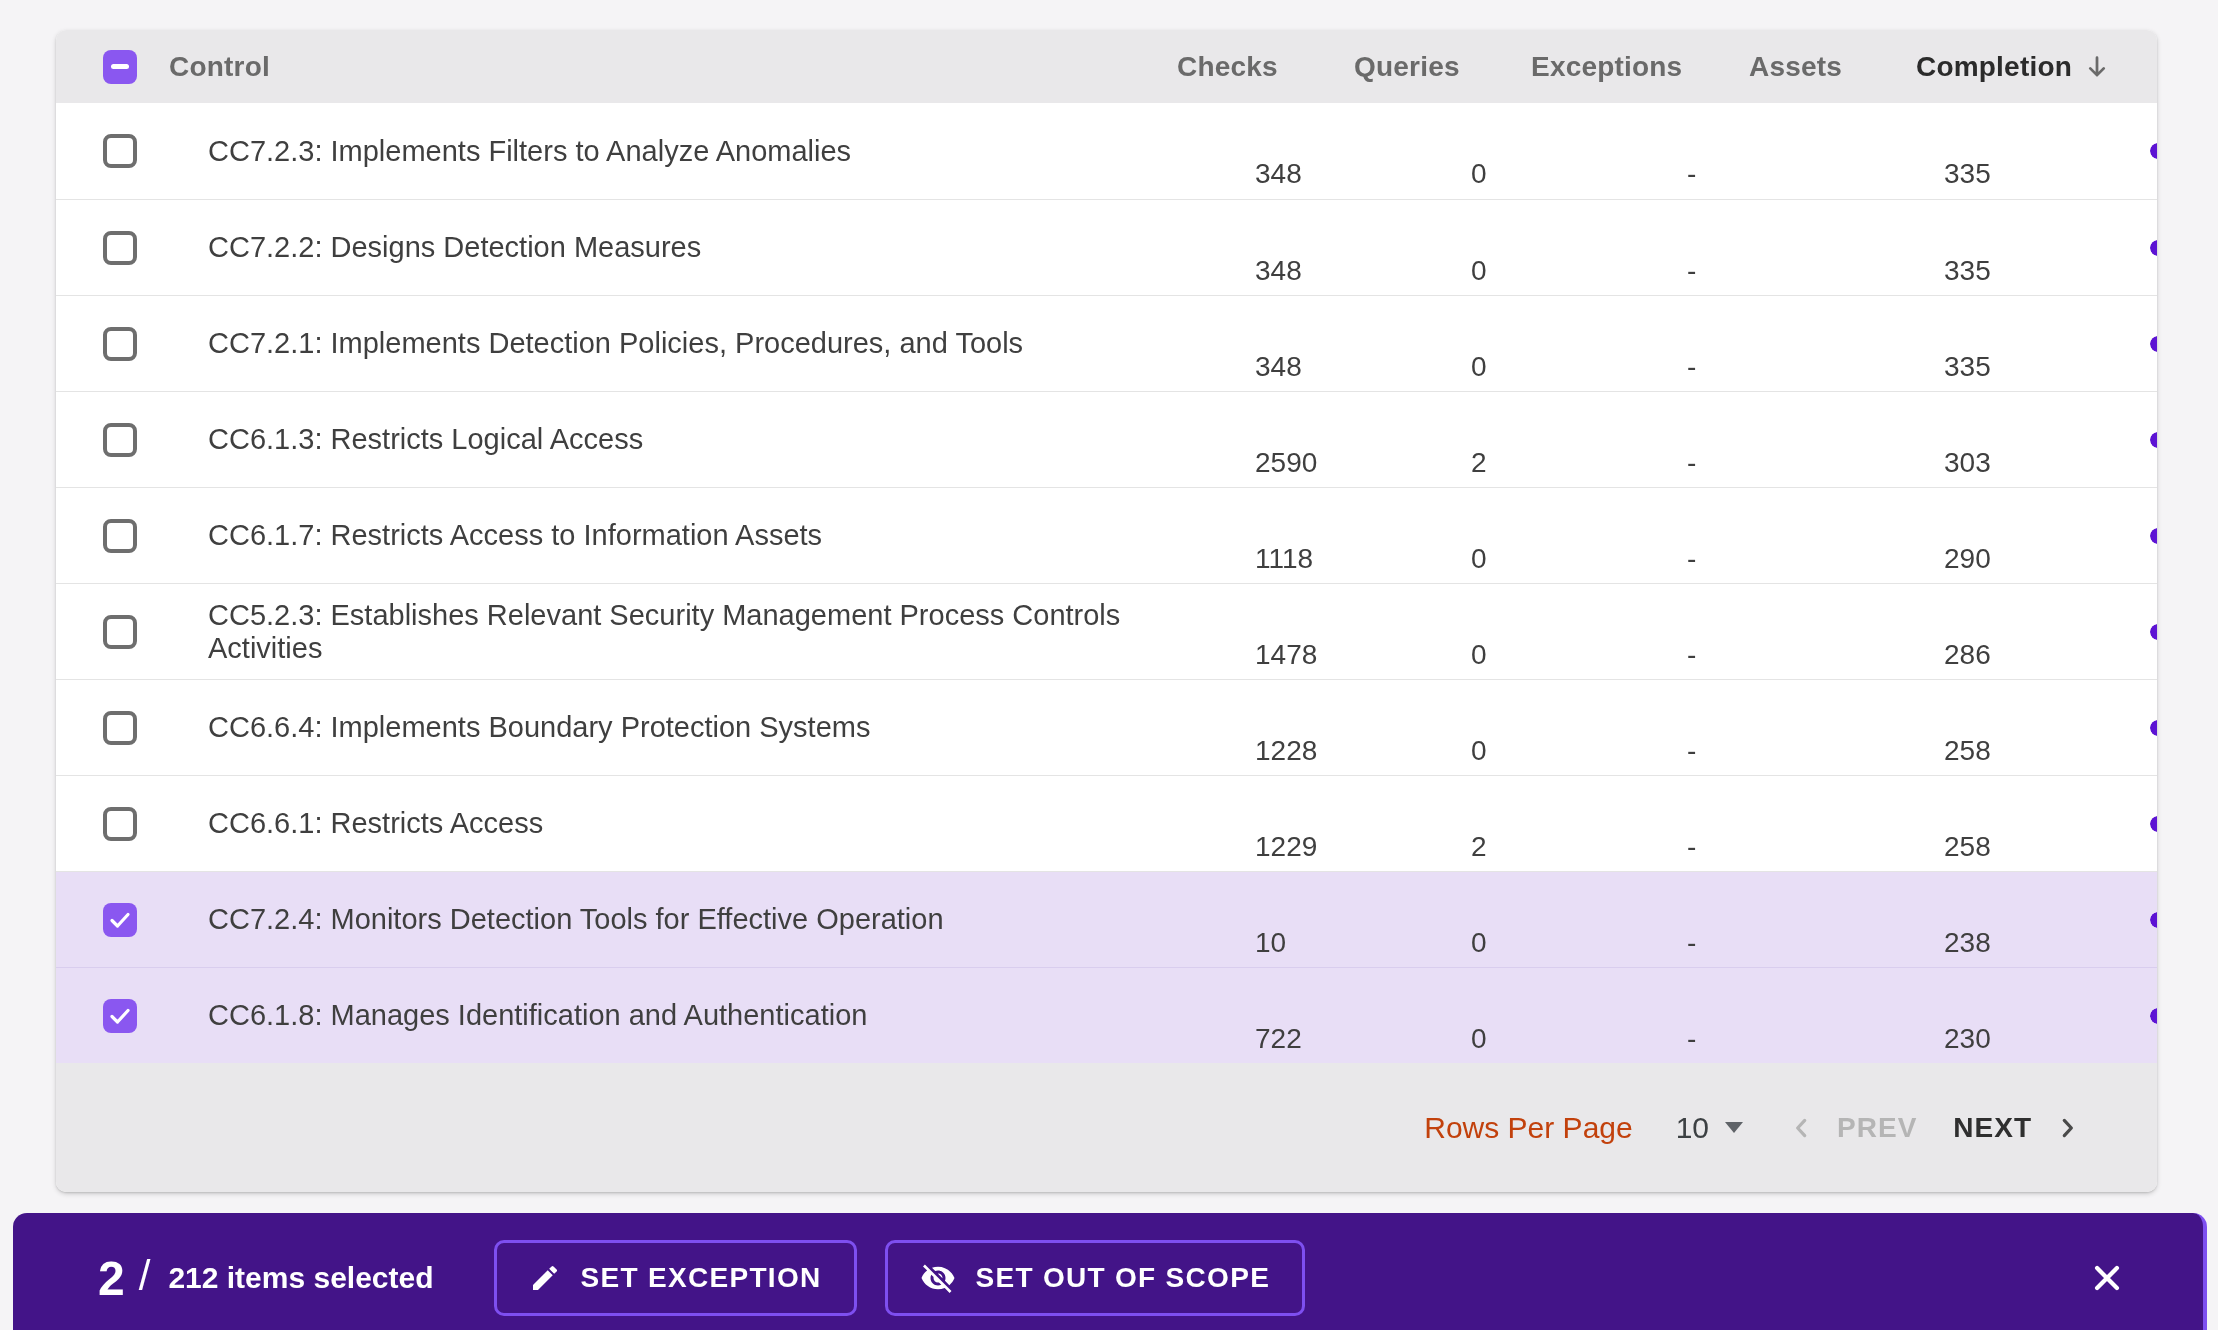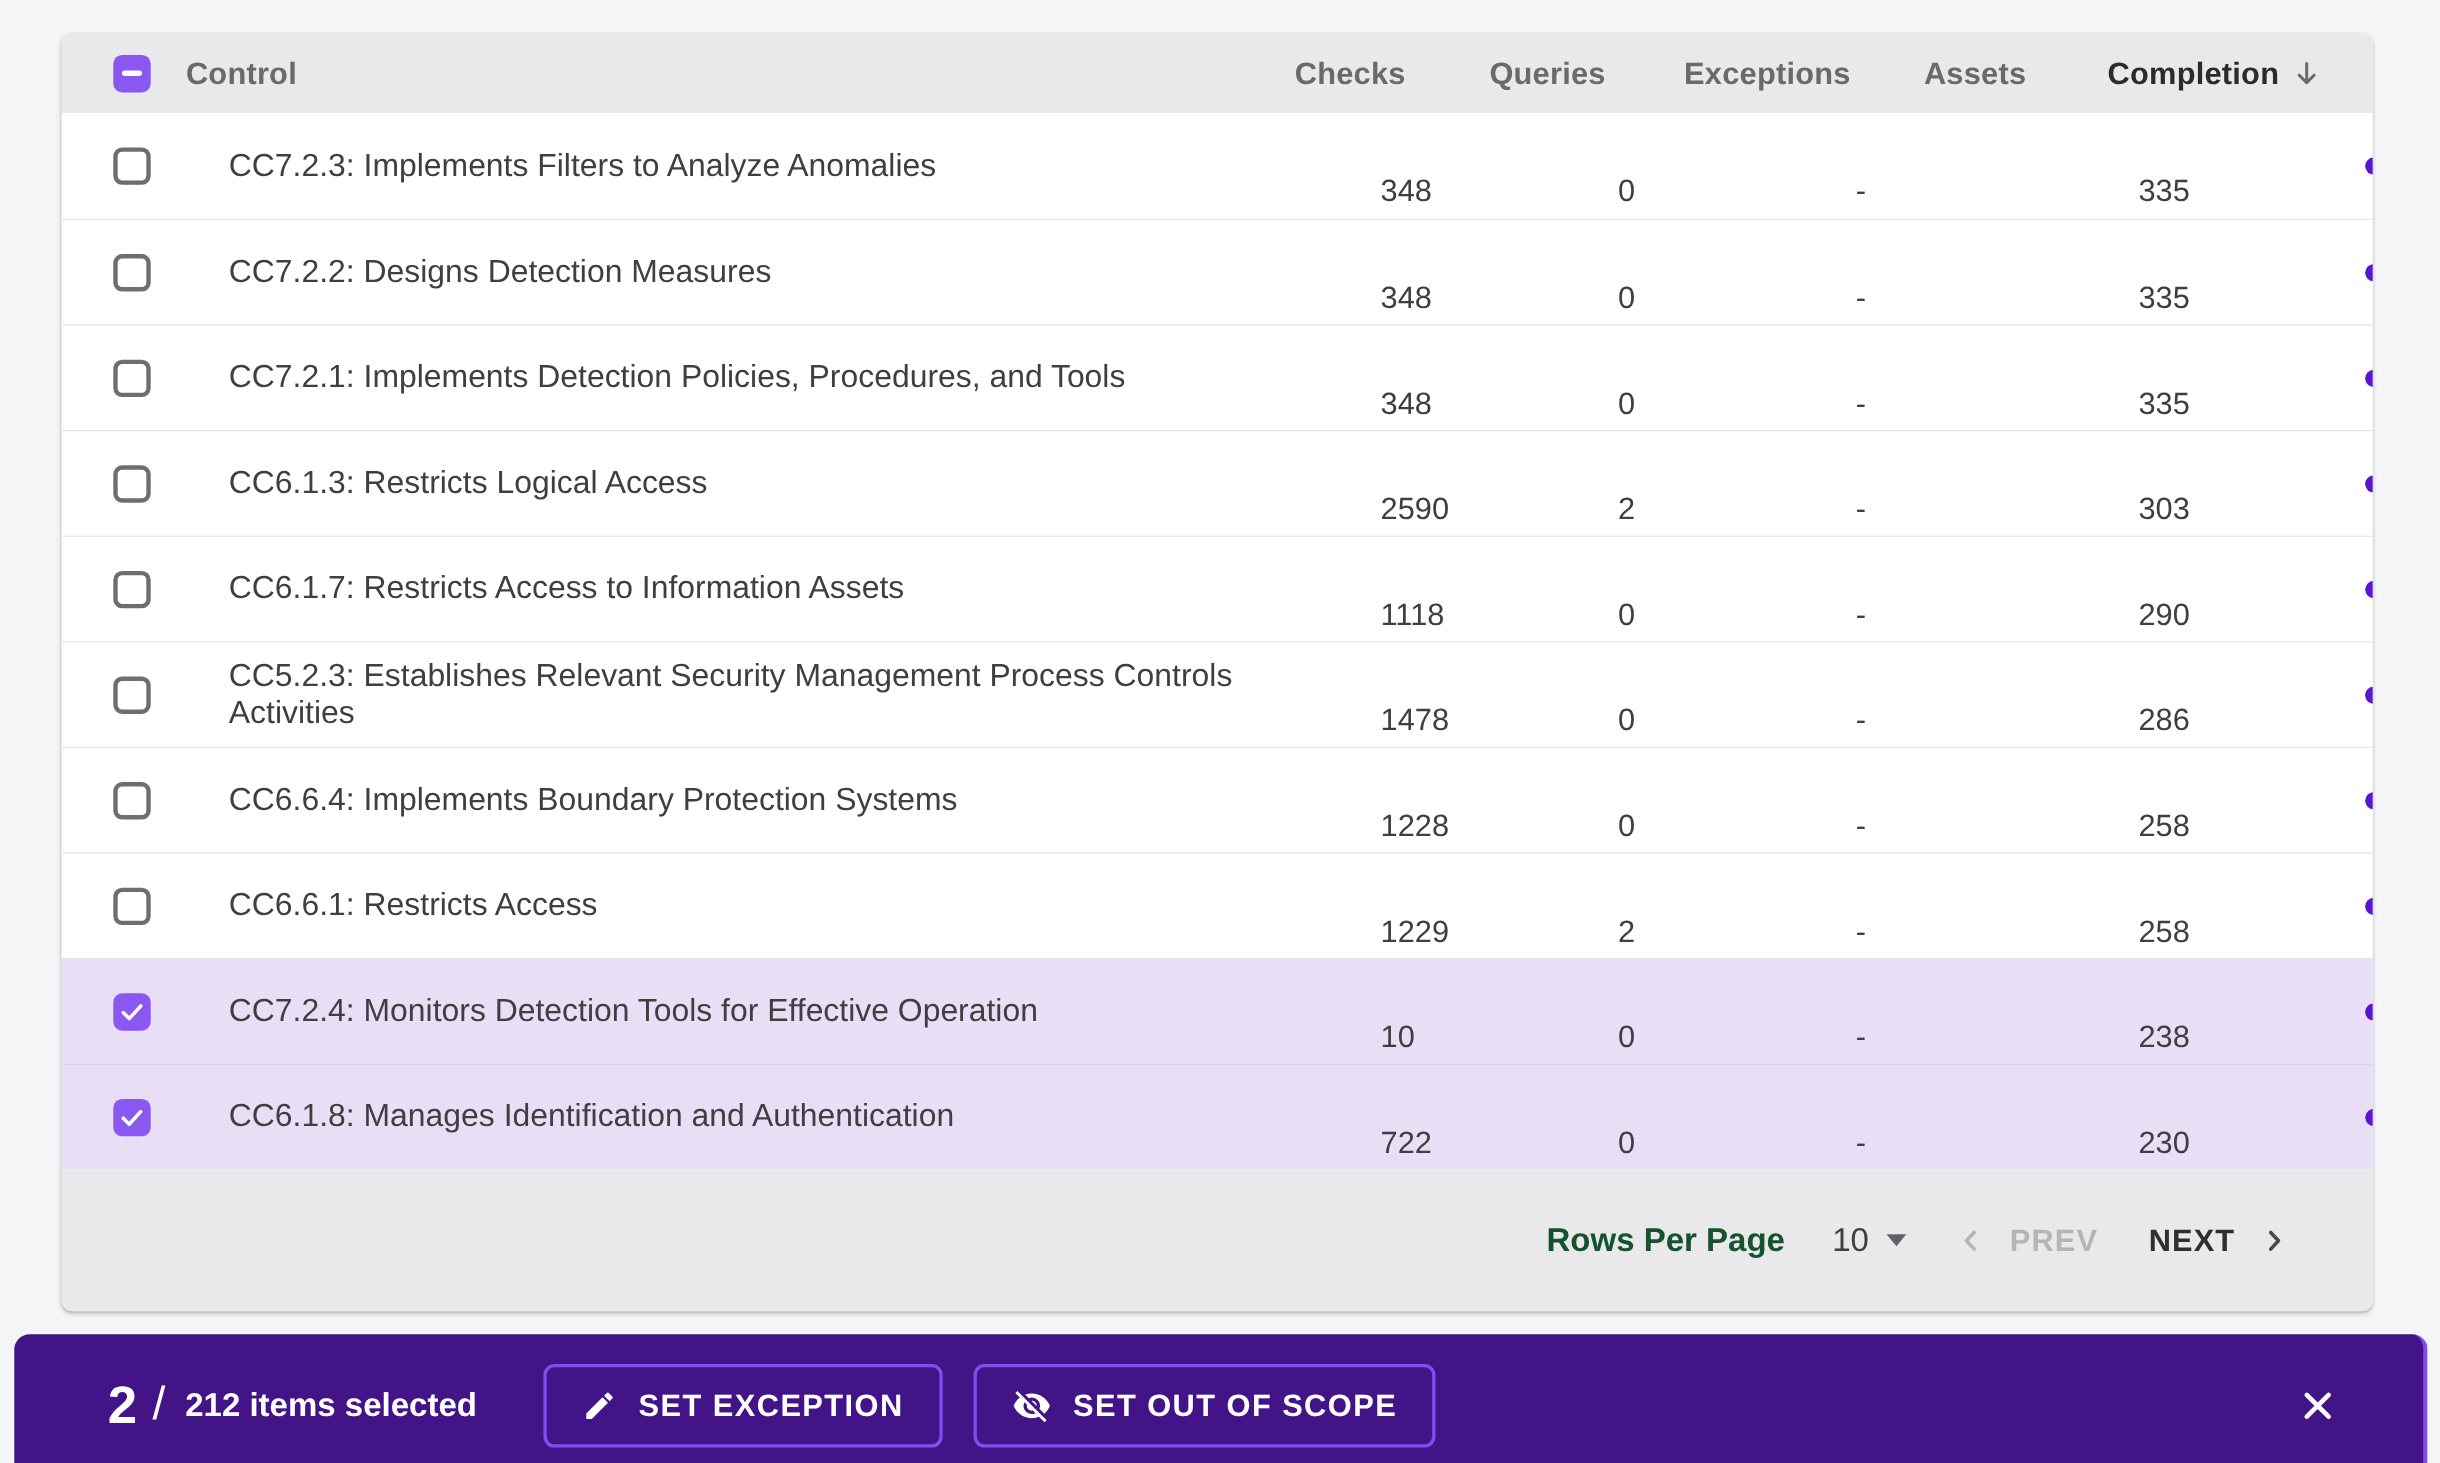--- a/index.html
+++ b/index.html
@@ -68,29 +68,29 @@
     height:100%; border-radius:8px;
     background: linear-gradient(90deg, var(--bar-start,#5a10d2), var(--bar-end,#9e6ffa));
   }
 
   
   .tfoot {
     height:129px; background: var(--head-bg,#e9e8ea);
     display:flex; align-items:center; justify-content:flex-end;
     padding-right:77px; font-size:30px;
   }
-  .rpp-label { color:#14532d; margin-right:43px;font-weight:bold; }
+  .rpp-label { color:#c2410c; margin-right:43px; }
   .rpp-select { display:flex; align-items:center; gap:16px; cursor:pointer; margin-right:46px; color:#3c4043; }
   .caret-down {
     width:0; height:0; border-left:9px solid transparent; border-right:9px solid transparent;
     border-top:11px solid #5f6368;
   }
   .page-btn { display:flex; align-items:center; gap:22px; background:none; border:none;
     font-family:inherit; font-size:28px; font-weight:700; letter-spacing:1px; cursor:pointer; }
-  .page-btn.prev { color: var(--disabled-text,#b5b5b5); margin-right:46px; cursor:default; }
+  .page-btn.prev { color: var(--disabled-text,#b5b5b5); margin-right:36px; cursor:default; }
   .page-btn.next { color:#2f2f2f; }
   .chev { stroke-width:3; fill:none; stroke-linecap:round; stroke-linejoin:round; }
   .chev.gray { stroke:#b5b5b5; }
   .chev.dark { stroke:#4a4a4a; }
 
   
   .selection-bar {
     position:absolute; left:13px; top:1213px; width:2194px; height:130px;
     background: var(--bottom-bar-bg,#431488);
     border-radius:14px 14px 0 0;

